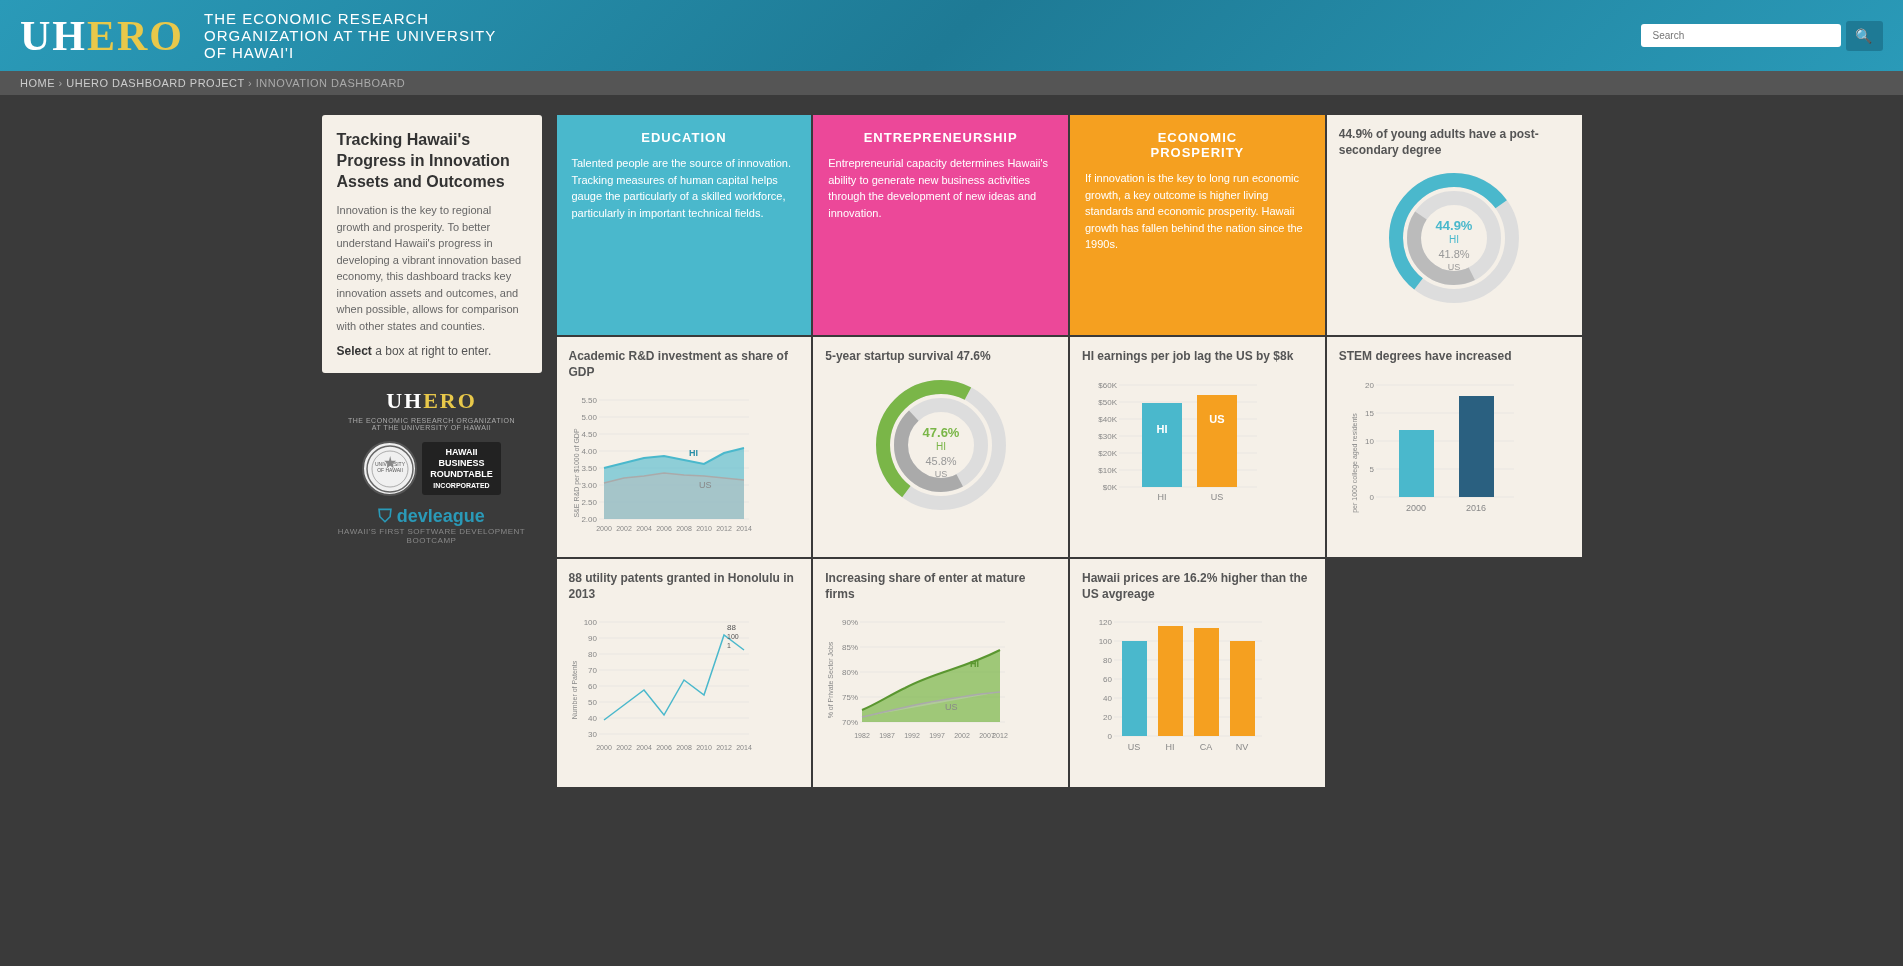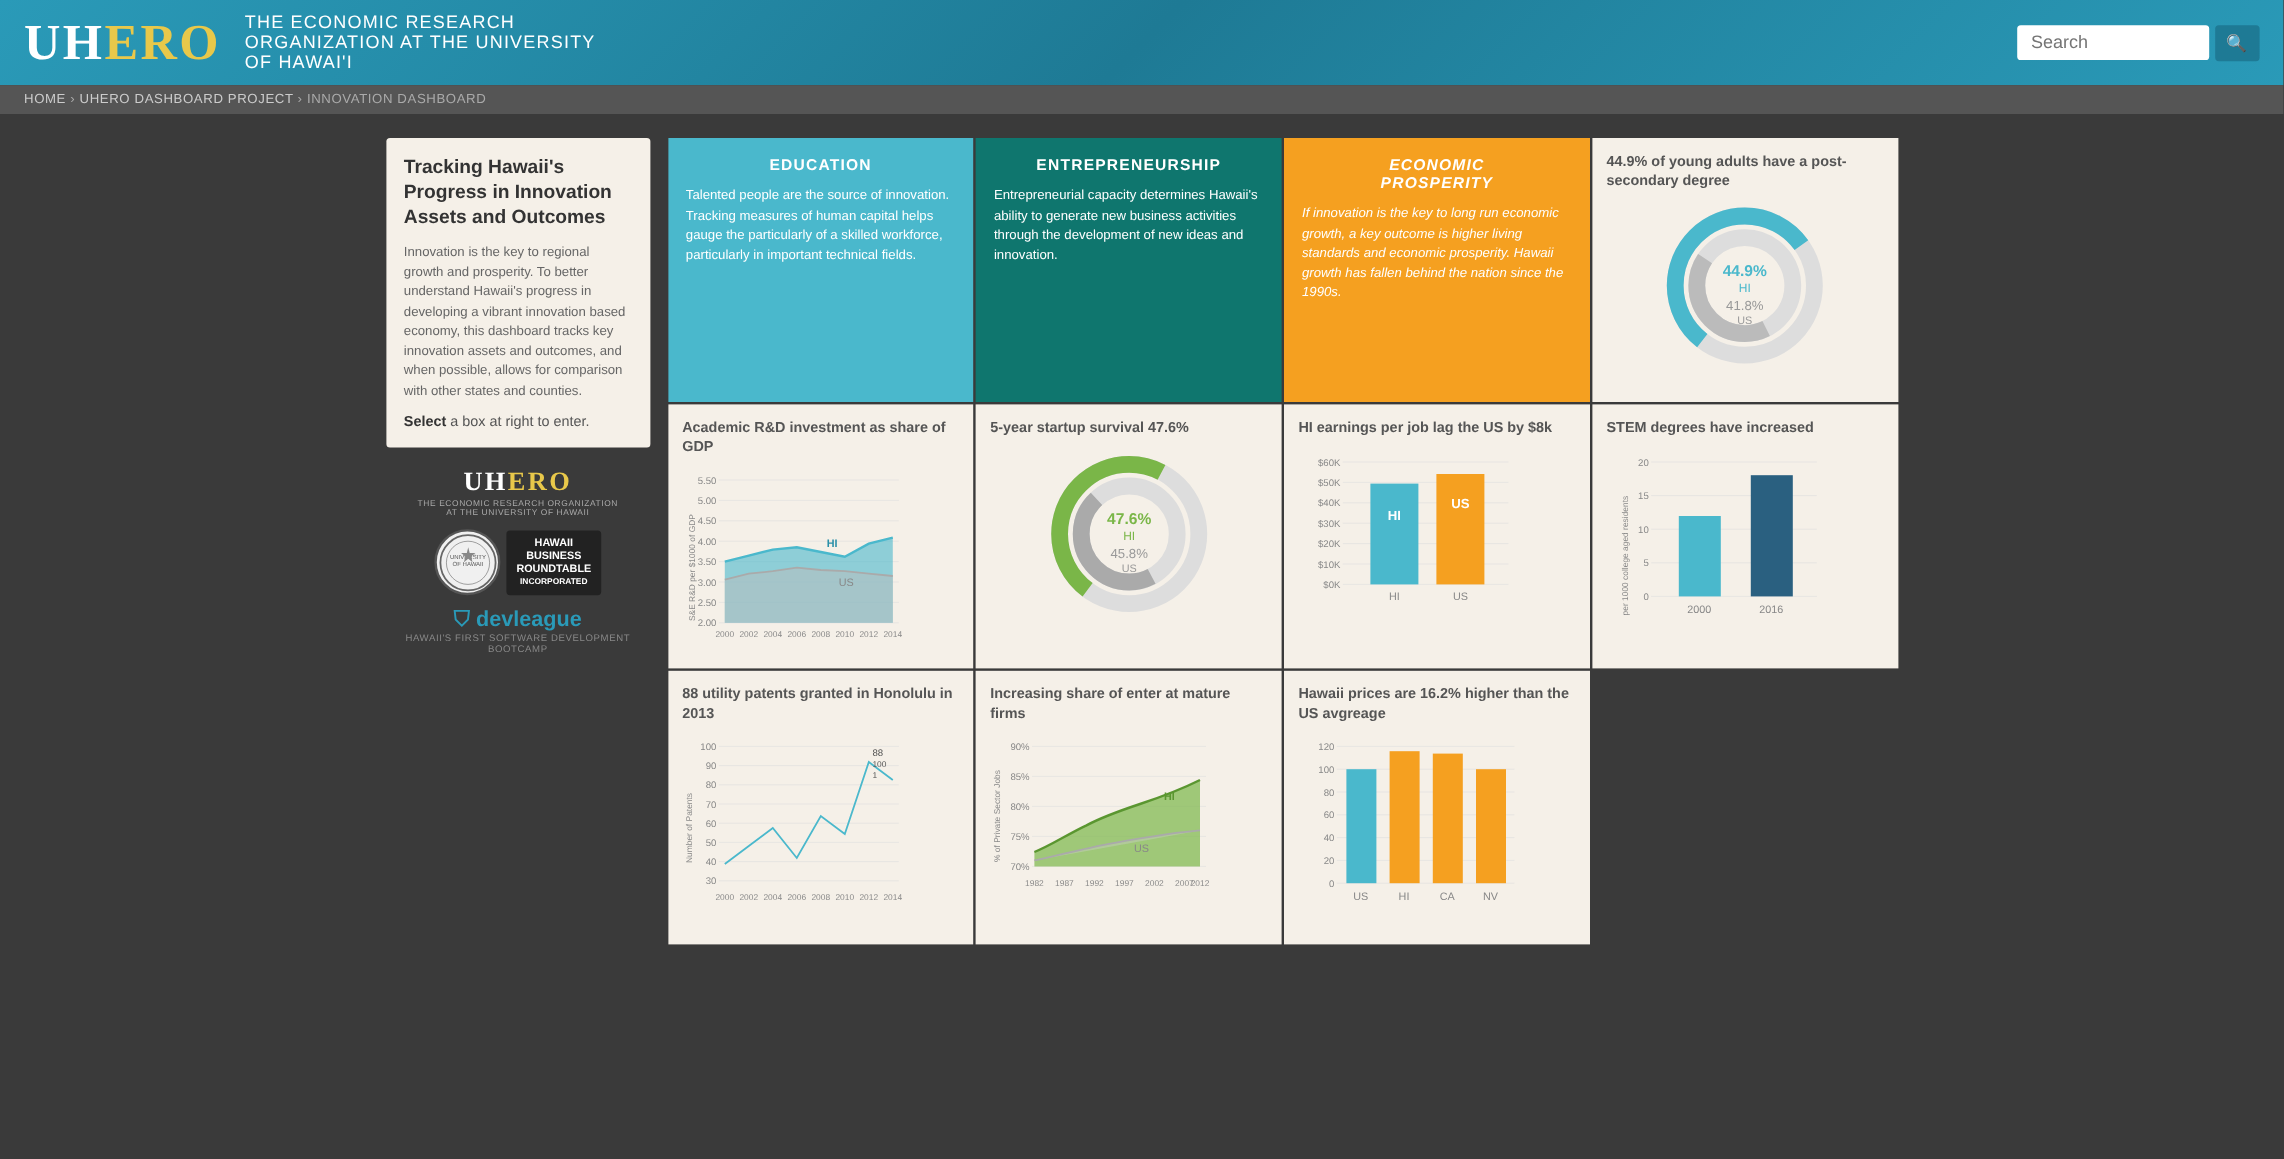--- a/index.html
+++ b/index.html
@@ -38,22 +38,22 @@
     }
     .search-area {
       display: flex;
       align-items: center;
       gap: 5px;
     }
     .search-input {
       padding: 6px 12px;
       border: none;
       border-radius: 3px;
-      width: 160px;
-      font-size: 15px;
+      width: 200px;
+      font-size: 10px;
       color: #999;
     }
     .search-btn {
       background: #1e7a95;
       border: none;
       padding: 7px 10px;
       border-radius: 3px;
       cursor: pointer;
       color: white;
       font-size: 14px;
@@ -191,22 +191,22 @@
       flex: 1;
       display: grid;
       grid-template-columns: repeat(4, 1fr);
       grid-template-rows: auto auto auto;
       gap: 2px;
     }
 
     
     .cat-education { background: #4ab8cc; }
     .cat-rd { background: #2a8fa8; }
-    .cat-entrepreneurship { background: #0f766e; }
-    .cat-economic { background: #f5a020; font-style: italic; }
+    .cat-entrepreneurship { background: #ec4899; }
+    .cat-economic { background: #f5a020; }
 
     .category-header {
       padding: 15px 15px 15px;
       color: white;
       font-size: 13px;
       font-weight: bold;
       text-transform: uppercase;
       letter-spacing: 1px;
       text-align: center;
       min-height: 160px;

